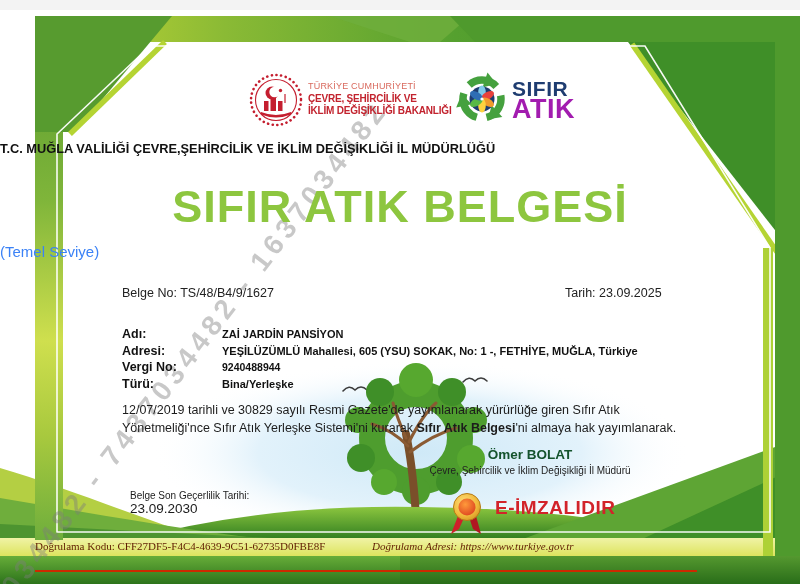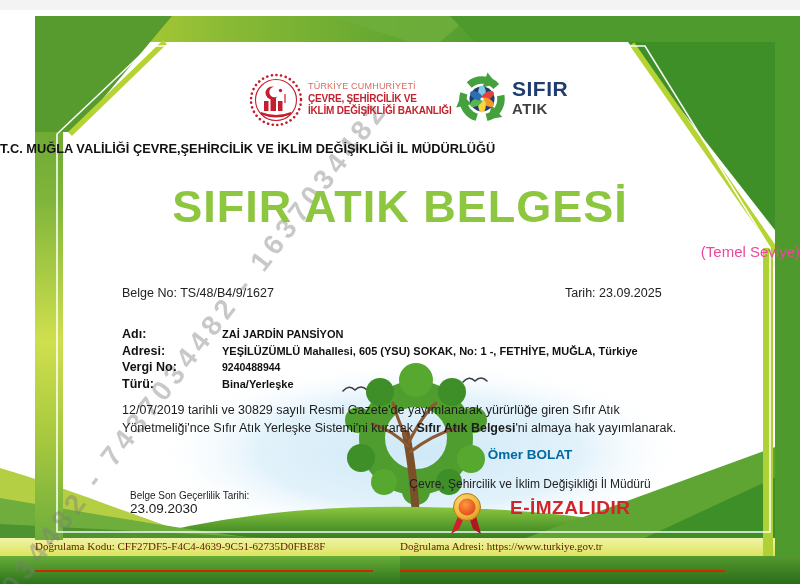--- a/index.html
+++ b/index.html
@@ -14,52 +14,52 @@
   .content{position:absolute;left:0;top:0;width:800px;height:584px;z-index:3;}
   .content > div, .content > h1, .content > p{position:absolute;margin:0;}
 
   
   .ministry{left:246px;top:70px;width:210px;height:62px;}
   .ministry-text{position:absolute;left:62px;top:10px;width:160px;line-height:12.5px;}
   .min-l1{font-size:9px;color:#d96a5e;letter-spacing:.2px;}
   .min-l2,.min-l3{font-size:10px;font-weight:bold;color:#c2232e;letter-spacing:-.2px;}
   .zerowaste-word{left:512px;top:79px;line-height:20px;}
   .zw-1{font-size:21px;font-weight:bold;color:#1e3c70;letter-spacing:.5px;display:block;}
-  .zw-2{font-size:15px;font-weight:bold;color:#404040;letter-spacing:.5px;display:block;}
+  .zw-2{font-size:27px;font-weight:bold;color:#a21caf;letter-spacing:.5px;display:block;}
 
   .authority{left:0;top:141px;width:800px;font-size:12.8px;font-weight:bold;color:#111;}
   .main-title{left:0;top:181px;width:800px;text-align:center;font-size:45px;font-weight:bold;
         color:#8dc63f;letter-spacing:1px;}
-  .subtitle{left:0;top:243px;width:800px;text-align:right;font-size:15px;color:#ec4899;}
+  .subtitle{left:0;top:243px;width:800px;text-align:left;font-size:15px;color:#3b82f6;}
 
   .meta-left{left:122px;top:286px;font-size:12.5px;color:#222;}
   .meta-right{left:565px;top:286px;font-size:12.5px;color:#222;}
 
   .fields{left:122px;top:327px;width:580px;font-size:12.5px;color:#111;}
   .frow{display:flex;margin-bottom:2.5px;align-items:baseline;gap:36px;}
   .flabel{width:64px;font-weight:bold;flex:0 0 64px;}
   .fvalue{font-weight:bold;font-size:11px;}
 
   .bodytext{left:122px;top:401px;width:565px;font-size:12.5px;line-height:1.45;color:#1c1c1c;}
   .bodytext .bl{display:block;}
 
   .signature{left:380px;top:447px;width:300px;text-align:center;}
-  .sig-name{font-size:13.5px;font-weight:bold;color:#0369a1;}
-  .sig-title{font-size:12px;color:#222;margin-top:15px;}
-
-  .esign-label{left:510px;top:497px;font-size:19px;font-weight:bold;color:#d2232a;letter-spacing:.5px;}
+  .sig-name{font-size:13.5px;font-weight:bold;color:#14532d;}
+  .sig-title{font-size:10px;color:#222;margin-top:3px;}
+
+  .esign-label{left:495px;top:497px;font-size:19px;font-weight:bold;color:#d2232a;letter-spacing:.5px;}
 
   .validity{left:130px;top:490px;color:#1c1c1c;}
   .val-label{font-size:10px;}
   .val-date{font-size:13.5px;font-weight:normal;margin-top:0;}
 
   .footer-code,.footer-addr{position:absolute;top:540px;font-family:"Liberation Serif",serif;
         font-size:11px;color:#5f1c00;border-bottom:2px solid #cc2a00;padding-bottom:18px;}
   .footer-code{left:35px;width:338px;}
-  .footer-addr{left:400px;width:325px;}
+  .footer-addr{left:372px;width:325px;font-style:italic;}
 </style>
 </head>
 <body>
 
 <div class="page">
 
   <div class="topgray"></div>
 
   <svg class="frame-art" width="800" height="584" viewBox="0 0 800 584">
     <defs>

